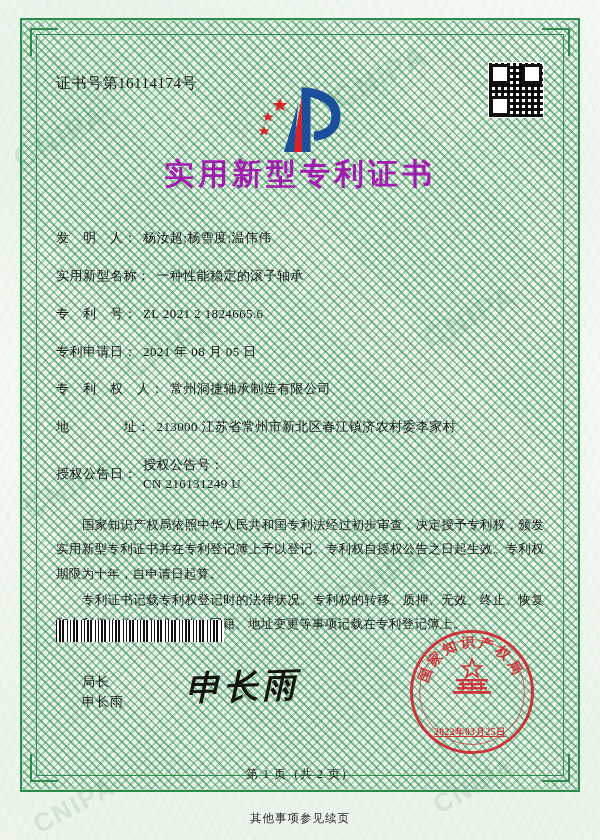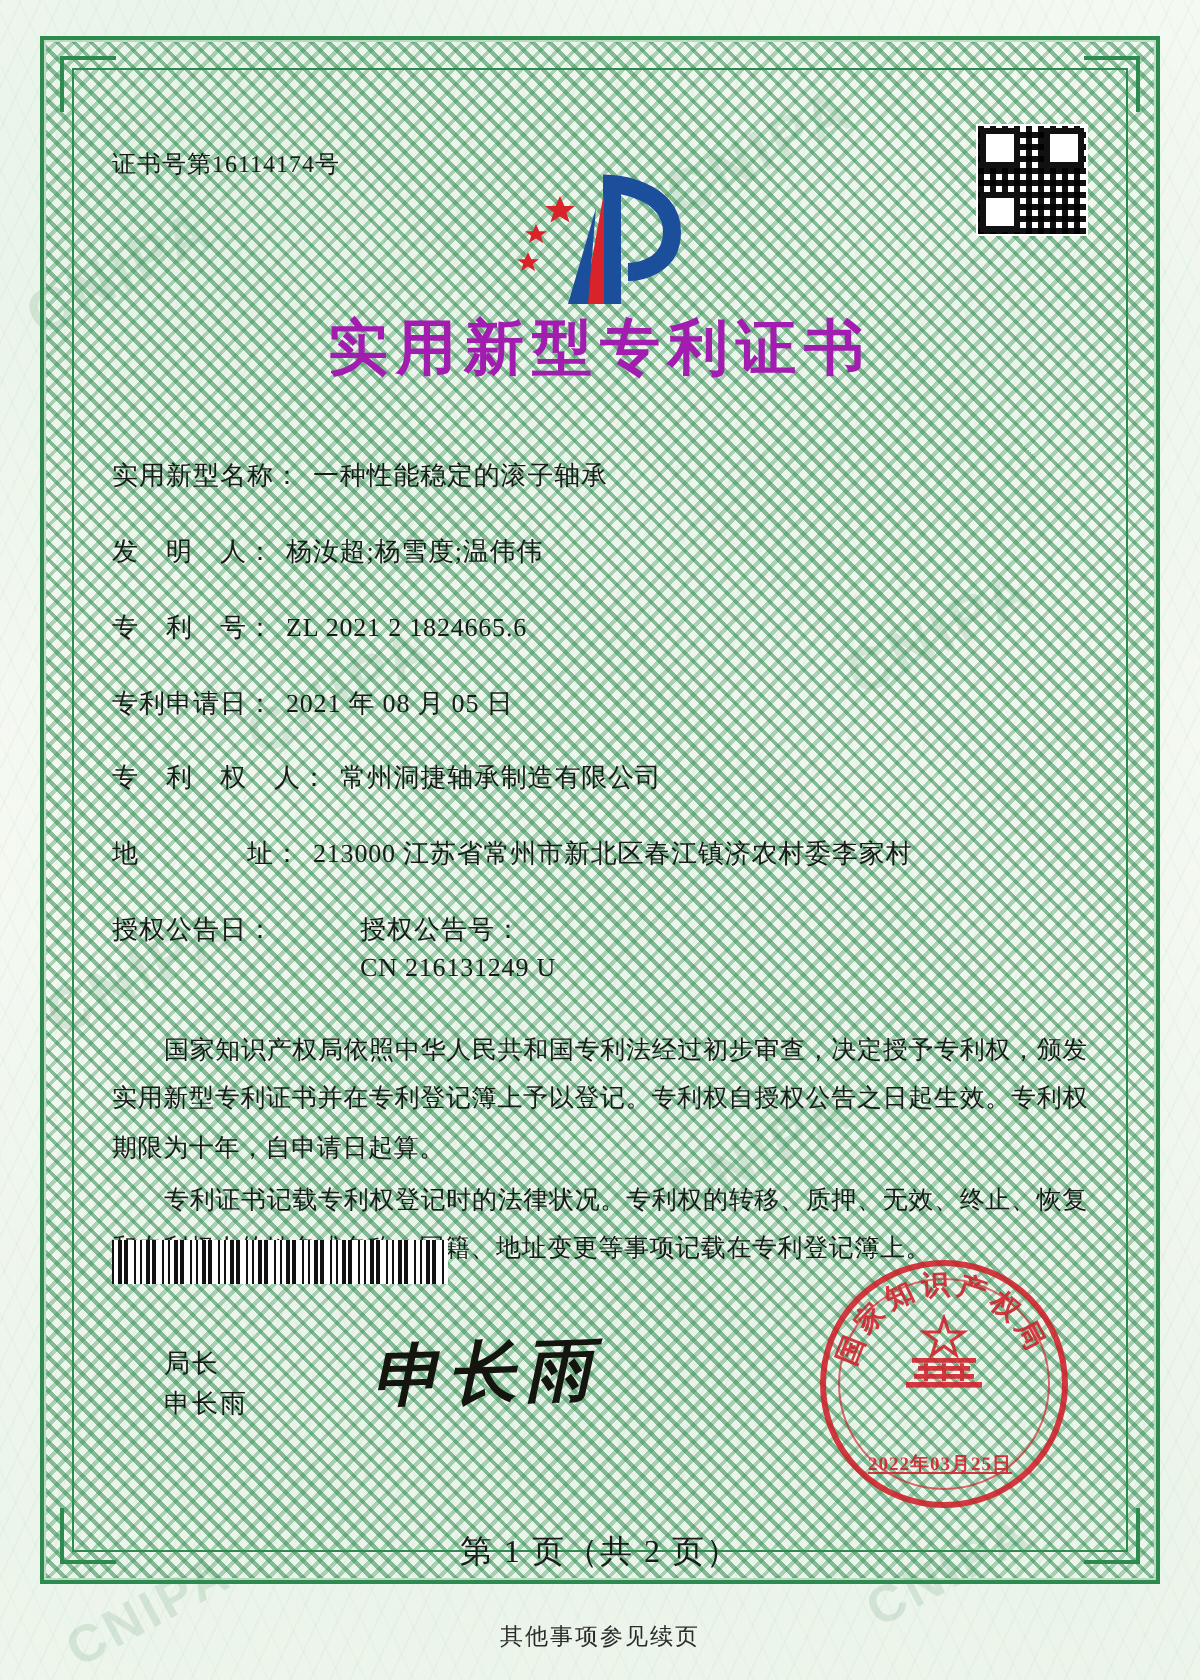--- a/index.html
+++ b/index.html
@@ -108,21 +108,21 @@
     position: absolute;
     left: 56px; top: 62px; right: 56px;
   }
 
   .topline {
     display: flex;
     justify-content: space-between;
     align-items: flex-start;
   }
   .cert-no {
-    font-size: 12px;
+    font-size: 15px;
     letter-spacing: 0.5px;
     padding-top: 12px;
   }
 
   .qr {
     width: 54px; height: 54px;
     background-color: #fff;
     background-image:
       repeating-linear-gradient(90deg, #111 0 3px, #fff 3px 6px),
       repeating-linear-gradient(0deg, #111 0 3px, #fff 3px 6px);
@@ -171,22 +171,21 @@
     flex: 0 0 auto;
     white-space: nowrap;
     letter-spacing: 0.5px;
   }
   .field .val {
     margin-left: 6px;
     letter-spacing: 0.4px;
   }
   .field.spread {
     display: flex;
-    align-items: flex-start;
-    gap: 37px;
+    align-items: center;
   }
   .field .grp2 {
     display: flex;
     align-items: baseline;
     flex-direction: column;
   }
 
   .paras {
     font-size: 12.5px;
     line-height: 1.95;
@@ -258,21 +257,21 @@
     font-weight: 700;
     letter-spacing: 0.5px;
     text-decoration: underline;
   }
 
   .pagefoot {
     position: absolute;
     left: 0; right: 0;
     top: 766px;
     text-align: center;
-    font-size: 16px;
+    font-size: 12px;
     letter-spacing: 1px;
   }
   .bottomnote {
     position: absolute;
     left: 0; right: 0;
     bottom: 14px;
     text-align: center;
     font-size: 11.5px;
     letter-spacing: 1px;
     color: #2b2b2b;
@@ -324,27 +323,27 @@
         <polygon points="28,26 29.6,29.6 33.5,29.6 30.4,31.9 31.6,35.6 28,33.3 24.4,35.6 25.6,31.9 22.5,29.6 26.4,29.6"></polygon>
         <polygon points="24,40 25.6,43.6 29.5,43.6 26.4,45.9 27.6,49.6 24,47.3 20.4,49.6 21.6,45.9 18.5,43.6 22.4,43.6"></polygon>
       </g>
     </svg>
 
     <div class="title">实用新型专利证书</div>
 
     <div class="fields">
 
       <div class="field">
+        <span class="lab">发　明　人：</span>
+        <span class="val">杨汝超;杨雪度;温伟伟</span>
+      </div>
+
+      <div class="field">
         <span class="lab">实用新型名称：</span>
         <span class="val">一种性能稳定的滚子轴承</span>
-      </div>
-
-      <div class="field">
-        <span class="lab">发　明　人：</span>
-        <span class="val">杨汝超;杨雪度;温伟伟</span>
       </div>
 
       <div class="field">
         <span class="lab">专　利　号：</span>
         <span class="val">ZL 2021 2 1824665.6</span>
       </div>
 
       <div class="field">
         <span class="lab">专利申请日：</span>
         <span class="val">2021 年 08 月 05 日</span>

